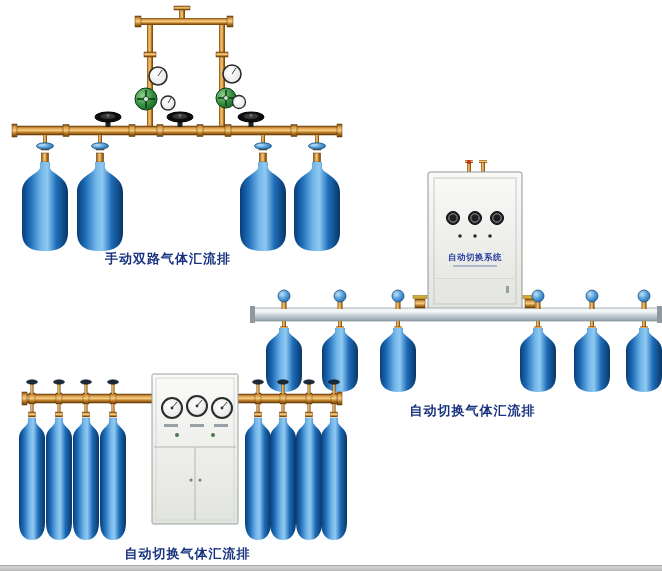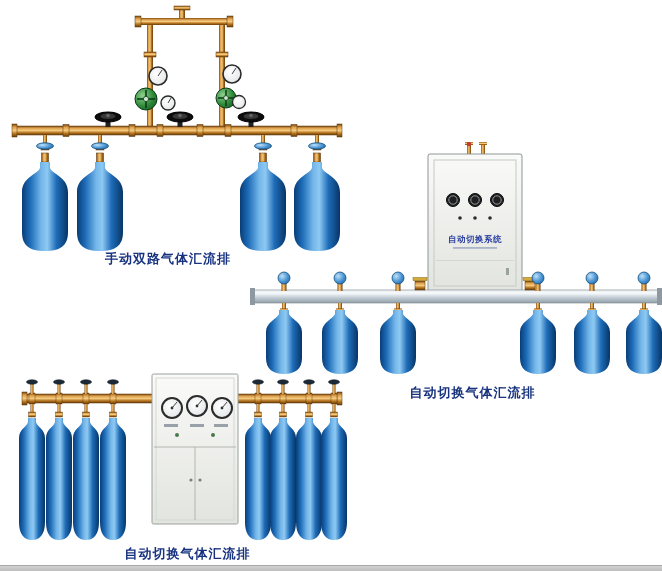--- a/index.html
+++ b/index.html
@@ -177,21 +177,21 @@
           <rect x="305" y="140" width="8" height="6" fill="url(#brassH)" stroke="#5a3408" stroke-width="0.5"></rect>
           <ellipse cx="309" cy="142" rx="8.5" ry="3.2" fill="url(#blueKnob)" stroke="#14507f" stroke-width="0.8"></ellipse>
           <rect x="305.5" y="149" width="7" height="9" fill="url(#brassV)" stroke="#5a3408" stroke-width="0.5"></rect>
           <path d="M304,158 V164 C302,170 286,173 286,188 V228 C286,242 294,247 309,247 C324,247 332,242 332,228 V188 C332,173 316,170 314,164 V158 Z" fill="url(#cylGrad)"></path>
         </g>
       </g>
     </svg>
     <figcaption class="caption" style="left:90px; top:246px; width:140px;">手动双路气体汇流排</figcaption>
   </figure>
 
-  <figure class="product" style="left:250px; top:142px; width:412px; height:256px;">
+  <figure class="product" style="left:250px; top:160px; width:412px; height:256px;">
     <svg width="412" height="240" viewBox="0 0 412 240">
 
       <g>
         <rect x="217" y="2" width="4" height="11" fill="url(#brassV)"></rect>
         <rect x="231" y="2" width="4" height="11" fill="url(#brassV)"></rect>
         <rect x="215" y="0" width="8" height="3" fill="url(#brassH)"></rect>
         <rect x="229" y="0" width="8" height="3" fill="url(#brassH)"></rect>
         <circle cx="219" cy="2" r="2.2" fill="#c23a2a"></circle>
         <rect x="178" y="12" width="94" height="138" rx="2" fill="url(#cabGrad)" stroke="#8e9596" stroke-width="1"></rect>
         <rect x="184" y="18" width="82" height="126" fill="none" stroke="#c6c9c4" stroke-width="1"></rect>

